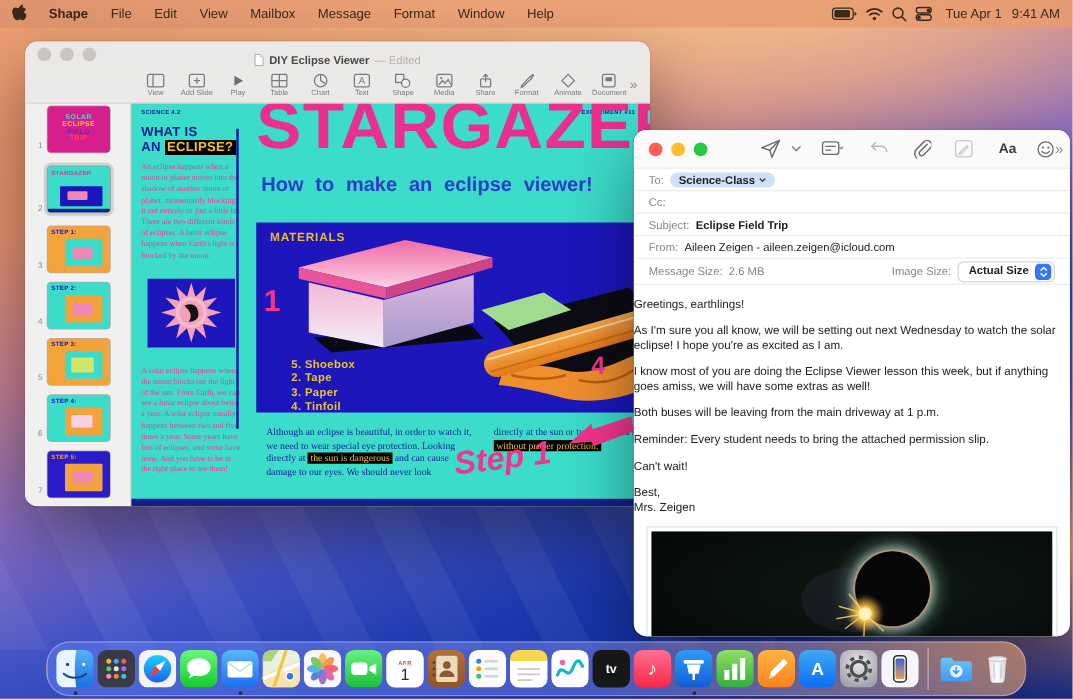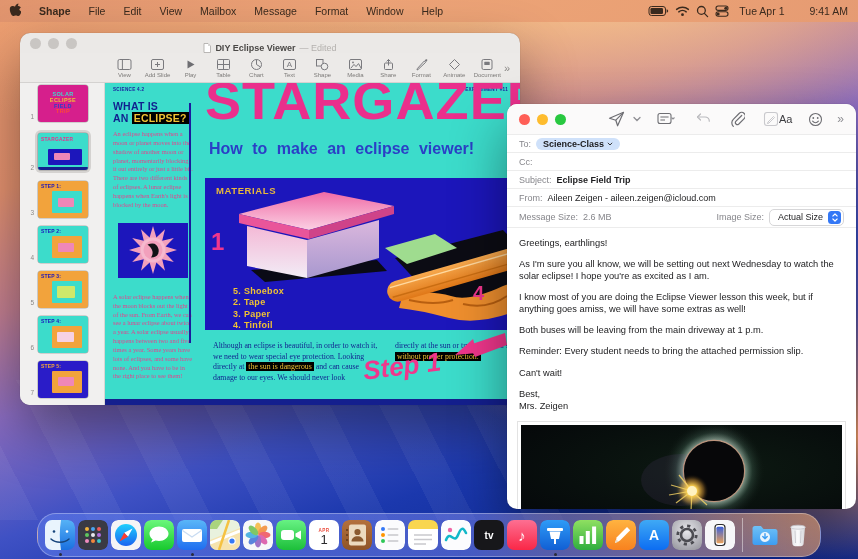--- a/index.html
+++ b/index.html
@@ -11,21 +11,21 @@
  radial-gradient(75% 55% at 100% 78%, #f49f6b 0%, rgba(244,159,107,0) 42%),
  radial-gradient(60% 45% at 78% 58%, #c98bb4 0%, rgba(201,139,180,0) 50%),
  linear-gradient(160deg,#eb9a6d 0%,#e59270 22%,#c37f92 36%,#8a6cc0 48%,#3f51c4 62%,#1b38ad 74%,#0d2a96 88%,#0b2488 100%);}
 .streaks{position:absolute;left:0;top:380px;width:620px;height:140px;background:repeating-linear-gradient(63deg,rgba(255,255,255,.05) 0 34px,rgba(255,255,255,0) 34px 78px);pointer-events:none}
 
 .menubar{position:absolute;left:0;top:0;width:858px;height:22px;display:flex;align-items:center;background:linear-gradient(90deg,rgba(224,148,110,.92),rgba(236,162,118,.92) 45%,rgba(231,155,112,.92));color:#3a2a1e;font-size:10.5px}
 .menubar .mi{padding:0 9px;white-space:nowrap}
 .menubar .app{font-weight:700}
 .mb-right{margin-left:auto;display:flex;align-items:center;gap:6px;padding-right:10px}
 .mb-ic{display:inline-flex;align-items:center}
-.clock{display:flex;gap:25px;font-size:10.5px;padding-left:4px}
+.clock{display:flex;gap:8px;font-size:10.5px;padding-left:4px}
 
 .win{position:absolute;border-radius:10px;box-shadow:0 24px 55px rgba(0,0,0,.42),0 0 1px rgba(0,0,0,.35)}
 .lights{display:flex;gap:7px;align-items:center}
 .light{width:11px;height:11px;border-radius:50%}
 
 .kn{left:20px;top:33px;width:500px;height:372px;background:#ebe9e7;overflow:hidden}
 .kn-title{height:20px;display:flex;align-items:flex-end;padding:0 10px;position:relative}
 .kn-title .lights{position:absolute;left:10px;top:5px}
 .kn-title .light{background:#c9c6c3}
 .kn-tc{margin:0 auto;display:flex;align-items:center;gap:4px;font-size:9px;color:#4a4846;font-weight:700}
@@ -77,23 +77,23 @@
 .mail-tb{height:30px;display:flex;align-items:center;padding:0 12px;background:#fbfafa}
 .mail-tb .lights{margin-right:14px}
 .lr{background:#ff5f57}.ly{background:#febc2e}.lg{background:#28c840}
 .mic{display:inline-flex;align-items:center;justify-content:center}
 .mrow{display:flex;align-items:center;padding:0 12px;border-top:1px solid #ececec;font-size:9px;color:#1d1d1f}
 .mlabel{color:#86868b;margin-right:5px}
 .rTo{height:18px}.rCc{height:18px}.rSub{height:18px}.rFrom{height:18px}.rSize{height:21px}
 .pill{display:inline-flex;align-items:center;gap:3px;background:#cfe1fa;border-radius:8px;padding:1px 7px;font-weight:600;color:#1b1b1d}
 .bold{font-weight:700}
 .isz{margin-left:auto;display:flex;align-items:center;gap:5px;color:#86868b}
-.select{display:flex;align-items:center;gap:5px;border:1px solid #d6d6d8;border-radius:5px;padding:1px 2px 1px 8px;color:#1d1d1f;font-weight:400;background:#fff}
+.select{display:flex;align-items:flex-start;gap:5px;border:1px solid #d6d6d8;border-radius:5px;padding:1px 2px 1px 8px;color:#1d1d1f;font-weight:700;background:#fff}
 .stepper{width:13px;height:13px;border-radius:3.5px;background:#3478f6;display:flex;align-items:center;justify-content:center}
-.mbody{padding:9px 12px 0;border-top:1px solid #ececec}
+.mbody{padding:9px 0 0;border-top:1px solid #ececec}
 .mp{font-size:9.3px;line-height:1.3;color:#1c1c1e;margin-bottom:9px;white-space:pre-line}
 .attach{margin:2px 10px 0;border:1px solid #e3e3e3;background:#fff;padding:3px}
 .attach svg{display:block}
 
 .dock{position:absolute;left:50%;transform:translateX(-50%);bottom:2px;height:44px;display:flex;align-items:center;gap:3px;padding:0 7px;border-radius:19px;border:1px solid rgba(255,255,255,.32);background:linear-gradient(90deg,rgba(92,122,234,.60),rgba(128,138,238,.48) 55%,rgba(243,168,112,.58))}
 .ditem{position:relative;width:30px;height:30px;flex:0 0 auto}
 .di{width:30px;height:30px;border-radius:7px;position:relative;overflow:hidden;display:flex;align-items:center;justify-content:center}
 .ditem.run::after{content:'';position:absolute;left:50%;bottom:-6px;width:3px;height:3px;margin-left:-1.5px;border-radius:50%;background:rgba(35,35,35,.85)}
 .dsep{width:1px;height:34px;background:rgba(255,255,255,.45);margin:0 4px;flex:0 0 auto}
 .cal{background:#fff;flex-direction:column;gap:0}
@@ -452,21 +452,21 @@
         <svg width="16" height="16" viewBox="0 0 16 16">
           <path d="M12.7 4.5 6.8 10.4a2 2 0 0 0 2.8 2.8l5.6-5.6a3.6 3.6 0 0 0-5.1-5.1L4.3 8.3a5 5 0 0 0 0 7.1" fill="none" stroke="#6e6e73" stroke-width="1.2" stroke-linecap="round"></path>
         </svg>
       </span>
     <span class="mic" style="margin-left:18px">
         <svg width="16" height="16" viewBox="0 0 16 16">
           <rect x="1.5" y="1.5" width="13" height="13" rx="2.5" fill="none" stroke="#c9c9cd" stroke-width="1.1"></rect>
           <path d="M5 11l5.5-5.5 1 1L6 12l-1.6.6z" fill="none" stroke="#c9c9cd" stroke-width="1"></path>
         </svg>
       </span>
-    <span class="mic" style="margin-left:0;font-size:11px;color:#3c3c40;font-weight:400">Aa</span>
+    <span class="mic" style="margin-left:20px;font-size:11px;color:#3c3c40;font-weight:700">Aa</span>
     <span class="mic" style="margin-left:16px">
         <svg width="15" height="15" viewBox="0 0 15 15">
           <circle cx="7.5" cy="7.5" r="6" fill="none" stroke="#6e6e73" stroke-width="1.1"></circle>
           <circle cx="5.3" cy="6" r=".9" fill="#6e6e73"></circle>
           <circle cx="9.7" cy="6" r=".9" fill="#6e6e73"></circle>
           <path d="M4.6 9.2c1.6 2 4.2 2 5.8 0" fill="none" stroke="#6e6e73" stroke-width="1.1" stroke-linecap="round"></path>
         </svg>
       </span>
     <span class="mic" style="margin-left:auto;font-size:12px;color:#8e8e93">»</span>
   </div>

